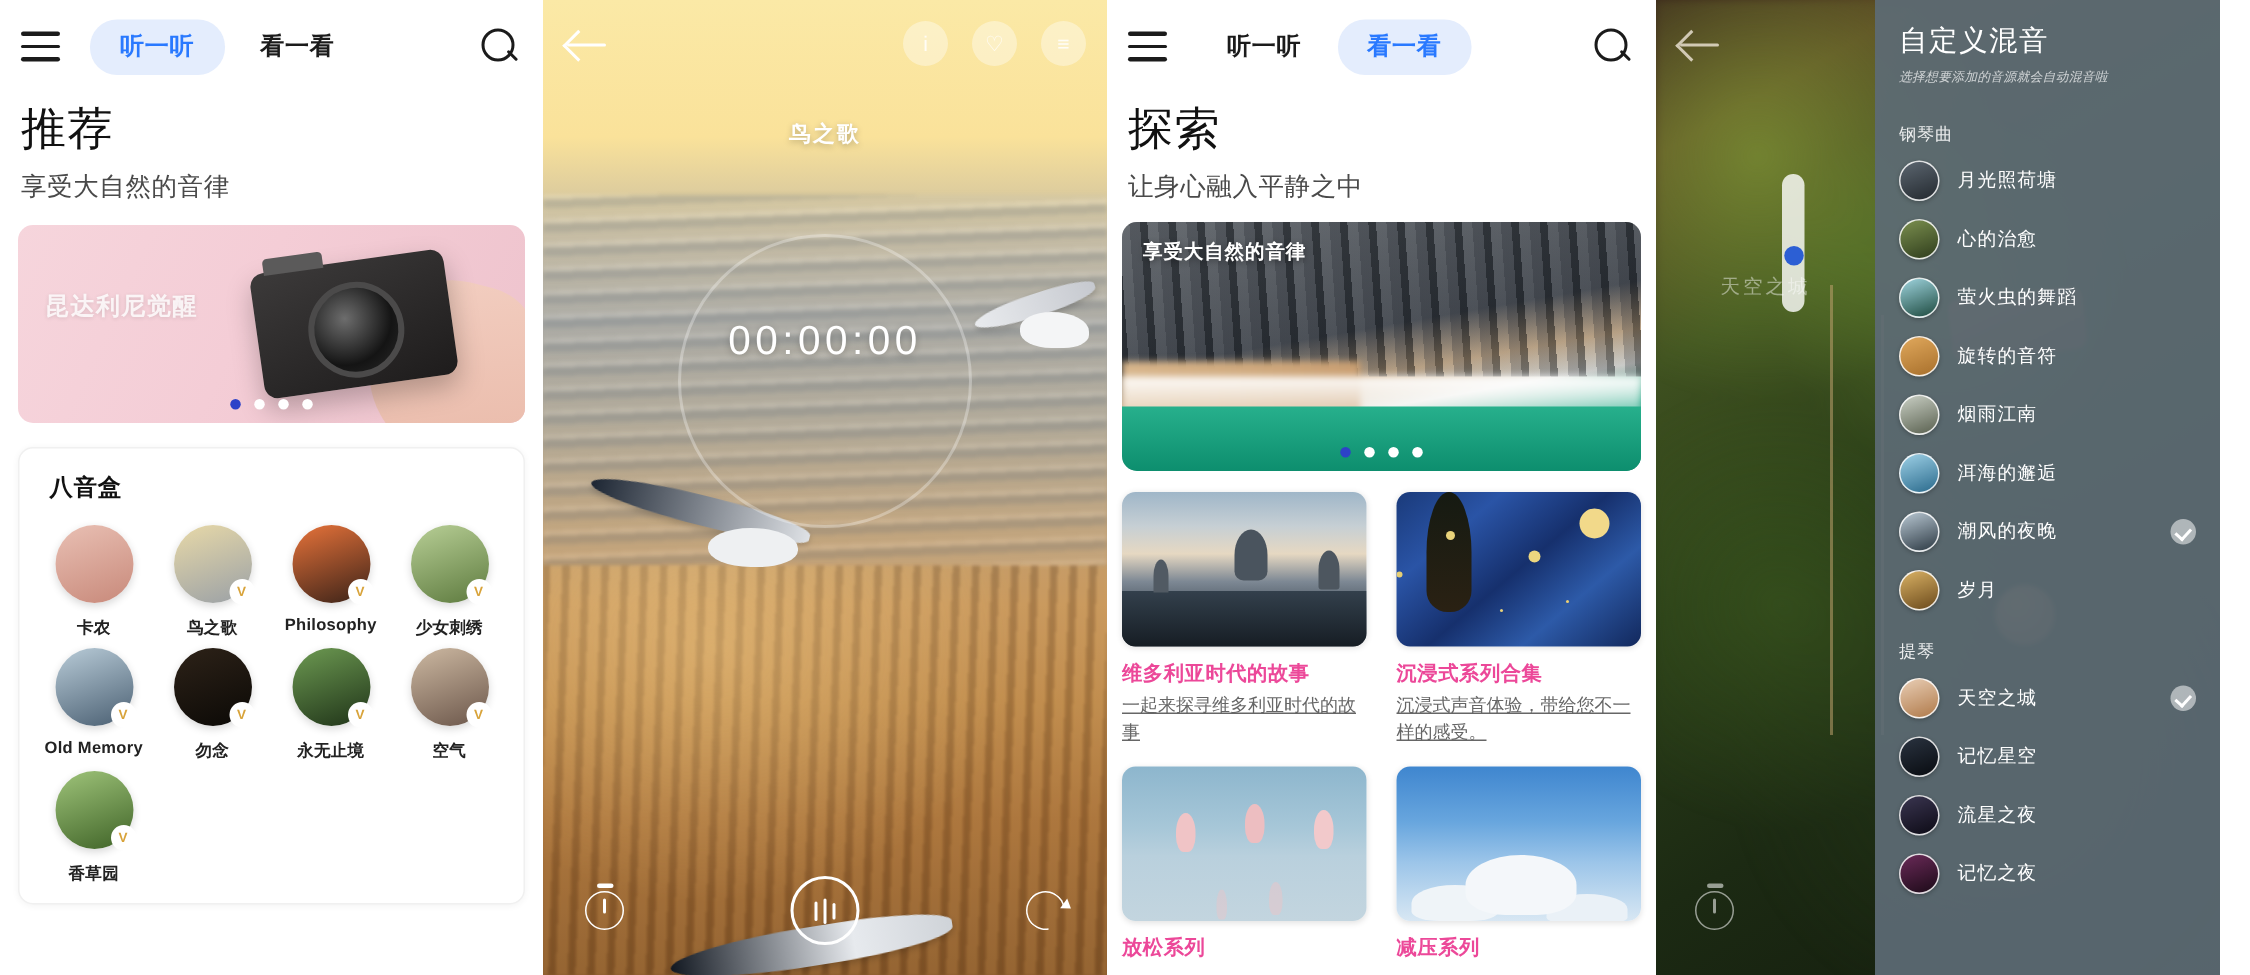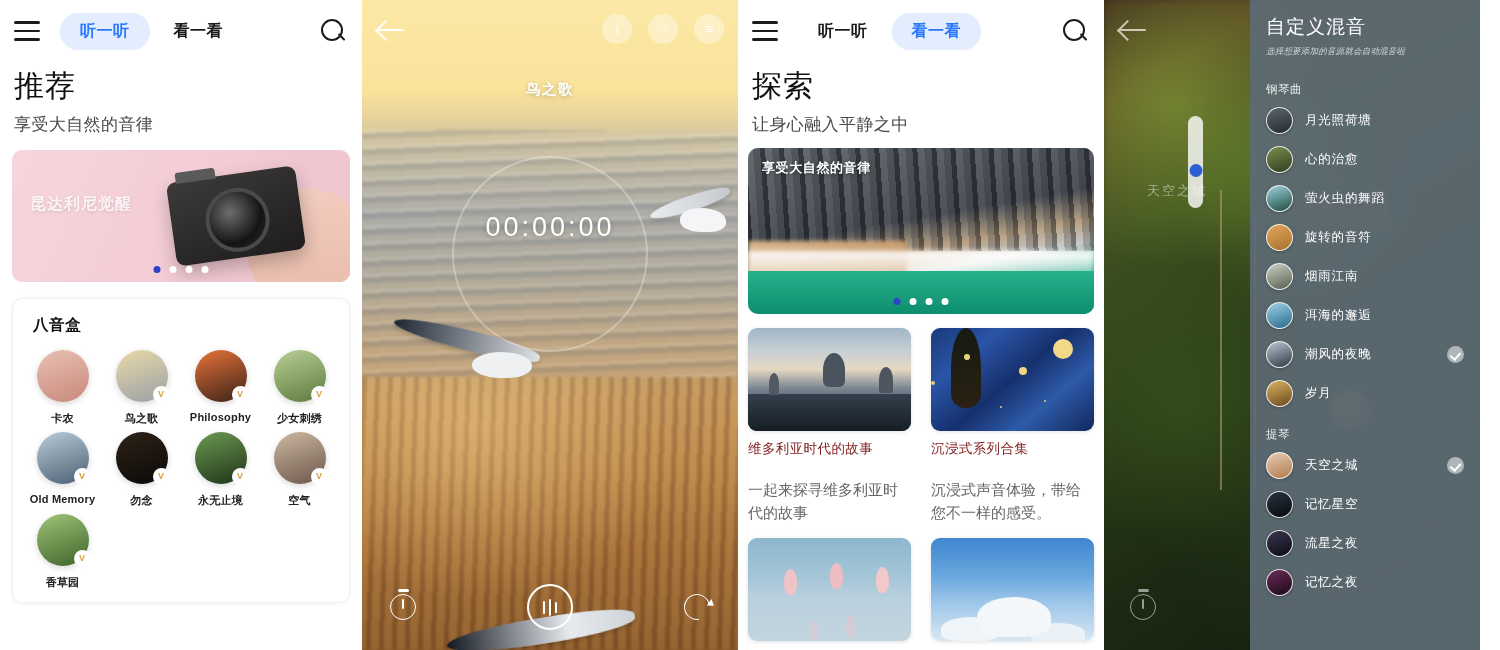--- a/index.html
+++ b/index.html
@@ -83,22 +83,22 @@
     background: linear-gradient(170deg,#60656b 0%,#4b5057 26%,#3c4149 44%,#cfae86 58%,#e9e9e4 68%,#27a887 80%,#0f8f72 100%); }
   .hero-rock { position:absolute; left:0; right:0; top:0; height:62%; background: repeating-linear-gradient(86deg, rgba(20,24,28,.55) 0 5px, rgba(120,124,128,.28) 5px 12px, rgba(70,74,80,.45) 12px 19px); }
   .hero-sand { position:absolute; left:0; width:46%; top:56%; height:20%; background: linear-gradient(90deg,#d8b68c,#c99f72); filter: blur(2px); }
   .hero-foam { position:absolute; left:0; right:0; top:62%; height:18%; background: linear-gradient(180deg, rgba(255,255,255,.95), rgba(255,255,255,.25)); filter: blur(2.5px); }
   .hero-water { position:absolute; left:0; right:0; bottom:0; height:26%; background: linear-gradient(180deg,#27b08c,#0d8e6e); }
   .hero-label { position: absolute; left: 14px; top: 11px; font-size: 13px; font-weight: 700; color: #fff; letter-spacing: .6px; text-shadow: 0 1px 4px rgba(0,0,0,.45); z-index: 4; }
 
   .cards { display: grid; grid-template-columns: 1fr 1fr; column-gap: 20px; row-gap: 14px; padding: 14px 10px 0; }
   .card { cursor: pointer; }
   .card-img { height: 103px; border-radius: 9px; overflow: hidden; position: relative; box-shadow: 0 1px 4px rgba(0,0,0,.12); }
-  .card-t { font-size: 13.5px; font-weight: 400; color: #7f1d1d; margin-top: 9px; letter-spacing: .4px; }
-  .card-d { font-size: 15px; color: #666; line-height: 1.5; margin-top: 21px; }
+  .card-t { font-size: 13.5px; font-weight: 700; color: #ec4899; margin-top: 9px; letter-spacing: .4px; }
+  .card-d { font-size: 12px; color: #666; line-height: 1.5; margin-top: 3px; text-decoration: underline; }
 
   .img-victorian { background: linear-gradient(180deg,#9fb6c8 0%,#c6cfd4 22%,#e6d8c2 40%,#7d8894 58%,#3c4752 80%,#242c35 100%); }
   .img-victorian::after { content:""; position:absolute; left:46%; top:24%; width:22px; height:34px; background:#4a545e; border-radius:50% 50% 6px 6px; box-shadow: -60px 14px 0 -6px #515a63, 52px 10px 0 -4px #4d565f, 96px 4px 0 -9px #555e67; }
   .img-victorian::before { content:""; position:absolute; left:0; right:0; bottom:0; height:36%; background: linear-gradient(180deg,#2e3views,#1b2229); background: linear-gradient(180deg,#33404c,#161d24); }
   .img-starry { background: linear-gradient(140deg,#1a3a7a 0%,#2a54a6 25%,#16306d 50%,#2d5aa8 72%,#12285c 100%); }
   .img-starry::after { content:""; position:absolute; right:13%; top:11%; width:20px; height:20px; border-radius:50%; background:#f2d98a; box-shadow: -40px 22px 0 -6px #ecd67f, -96px 8px 0 -7px #e9d37a, -130px 34px 0 -8px #e6cf74, -62px 58px 0 -9px #e8d179, -18px 52px 0 -9px #eccf72; }
   .img-starry::before { content:""; position:absolute; left:12%; top:0; width:30px; height:78%; background: linear-gradient(180deg,#151a12,#2a2113); border-radius: 50% 50% 14px 14px; }
   .img-flamingo { background: linear-gradient(180deg,#8db6cd 0%,#a7c7d8 40%,#b9d0dd 58%,#c3d5df 100%); }
   .img-flamingo::after { content:""; position:absolute; left:22%; top:30%; width:13px; height:26px; background:#f0c4c6; border-radius:50% 50% 40% 40%; box-shadow: 46px -6px 0 0 #edbec1, 92px -2px 0 0 #f2c9cb, 60px 44px 0 -2px rgba(240,196,198,.45), 24px 48px 0 -3px rgba(240,196,198,.4); }
   .img-clouds { background: linear-gradient(180deg,#3f86cf 0%,#68a6de 36%,#9cc5e9 62%,#d8e7f3 100%); }

